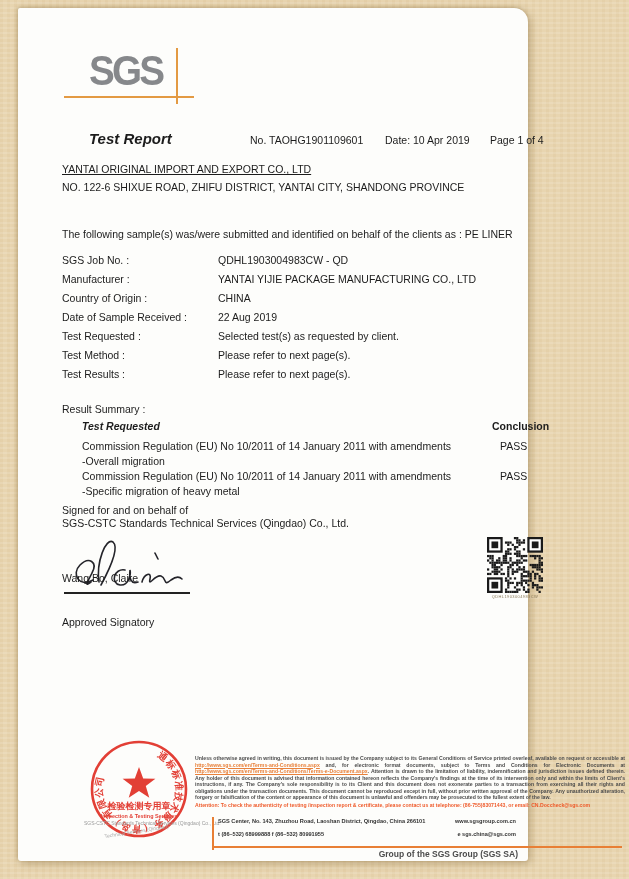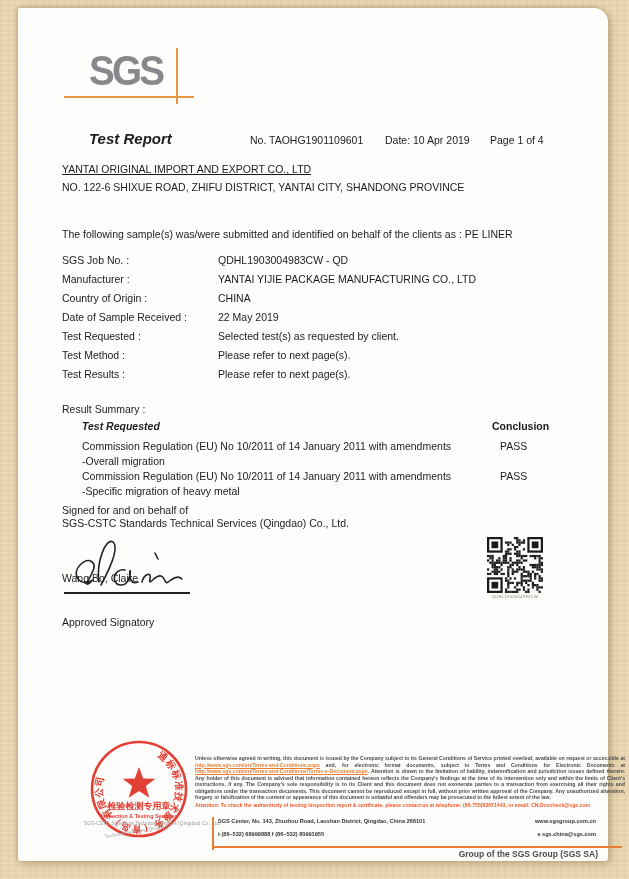--- a/index.html
+++ b/index.html
@@ -5,21 +5,21 @@
   html,body{margin:0;padding:0;}
   body{
     width:629px;height:879px;position:relative;overflow:hidden;
     background:#e8d5b0;
     background-image:repeating-linear-gradient(0deg,rgba(255,255,255,.12) 0 2px,rgba(0,0,0,0) 2px 5px),
                      repeating-linear-gradient(90deg,rgba(210,180,130,.15) 0 3px,rgba(0,0,0,0) 3px 7px);
     font-family:"Liberation Sans","DejaVu Sans",sans-serif;
     color:#1c1c1c;
   }
   .page{
-    position:absolute;left:18px;top:8px;width:590px;height:853px;
+    position:absolute;left:18px;top:8px;width:510px;height:853px;
     background:#fdfdfb;border-radius:2px 14px 3px 3px;
     box-shadow:2px 2px 8px rgba(120,90,40,.45), -1px -1px 3px rgba(120,90,40,.25);
   }
   .abs{position:absolute;}
   .t{font-size:10.5px;line-height:13px;white-space:nowrap;}
   
   .logo-text{left:71px;top:42px;font-size:42px;line-height:42px;font-weight:bold;
     color:#86888b;letter-spacing:-3px;transform:scaleX(.92);transform-origin:left;}
   .logo-hline{left:46px;top:88px;width:130px;height:2px;background:#e39a43;}
   .logo-vline{left:158px;top:40px;width:2px;height:56px;background:#e39a43;}
@@ -96,21 +96,21 @@
     <div class="detail-row">
         <span class="detail-label">Manufacturer :</span>
         <span class="detail-value">YANTAI YIJIE PACKAGE MANUFACTURING CO., LTD</span>
       </div>
     <div class="detail-row">
         <span class="detail-label">Country of Origin :</span>
         <span class="detail-value">CHINA</span>
       </div>
     <div class="detail-row">
         <span class="detail-label">Date of Sample Received :</span>
-        <span class="detail-value">22 May 2019</span>
+        <span class="detail-value">22 Aug 2019</span>
       </div>
     <div class="detail-row">
         <span class="detail-label">Test Requested :</span>
         <span class="detail-value">Selected test(s) as requested by client.</span>
       </div>
     <div class="detail-row">
         <span class="detail-label">Test Method :</span>
         <span class="detail-value">Please refer to next page(s).</span>
       </div>
     <div class="detail-row">

